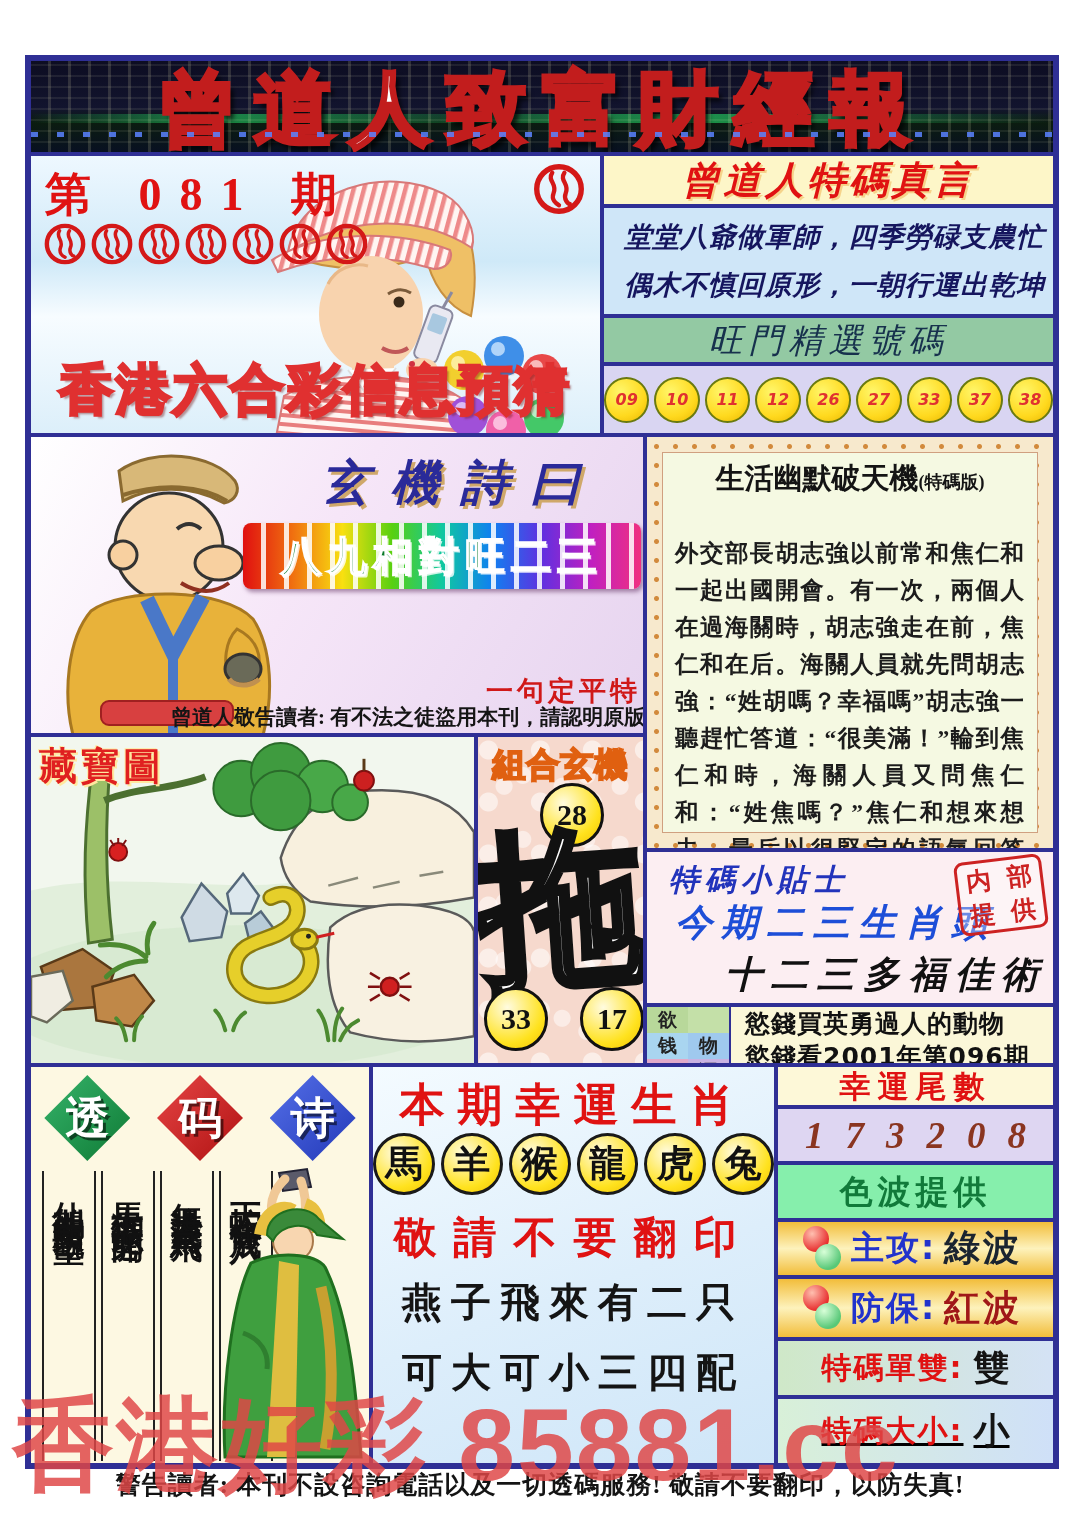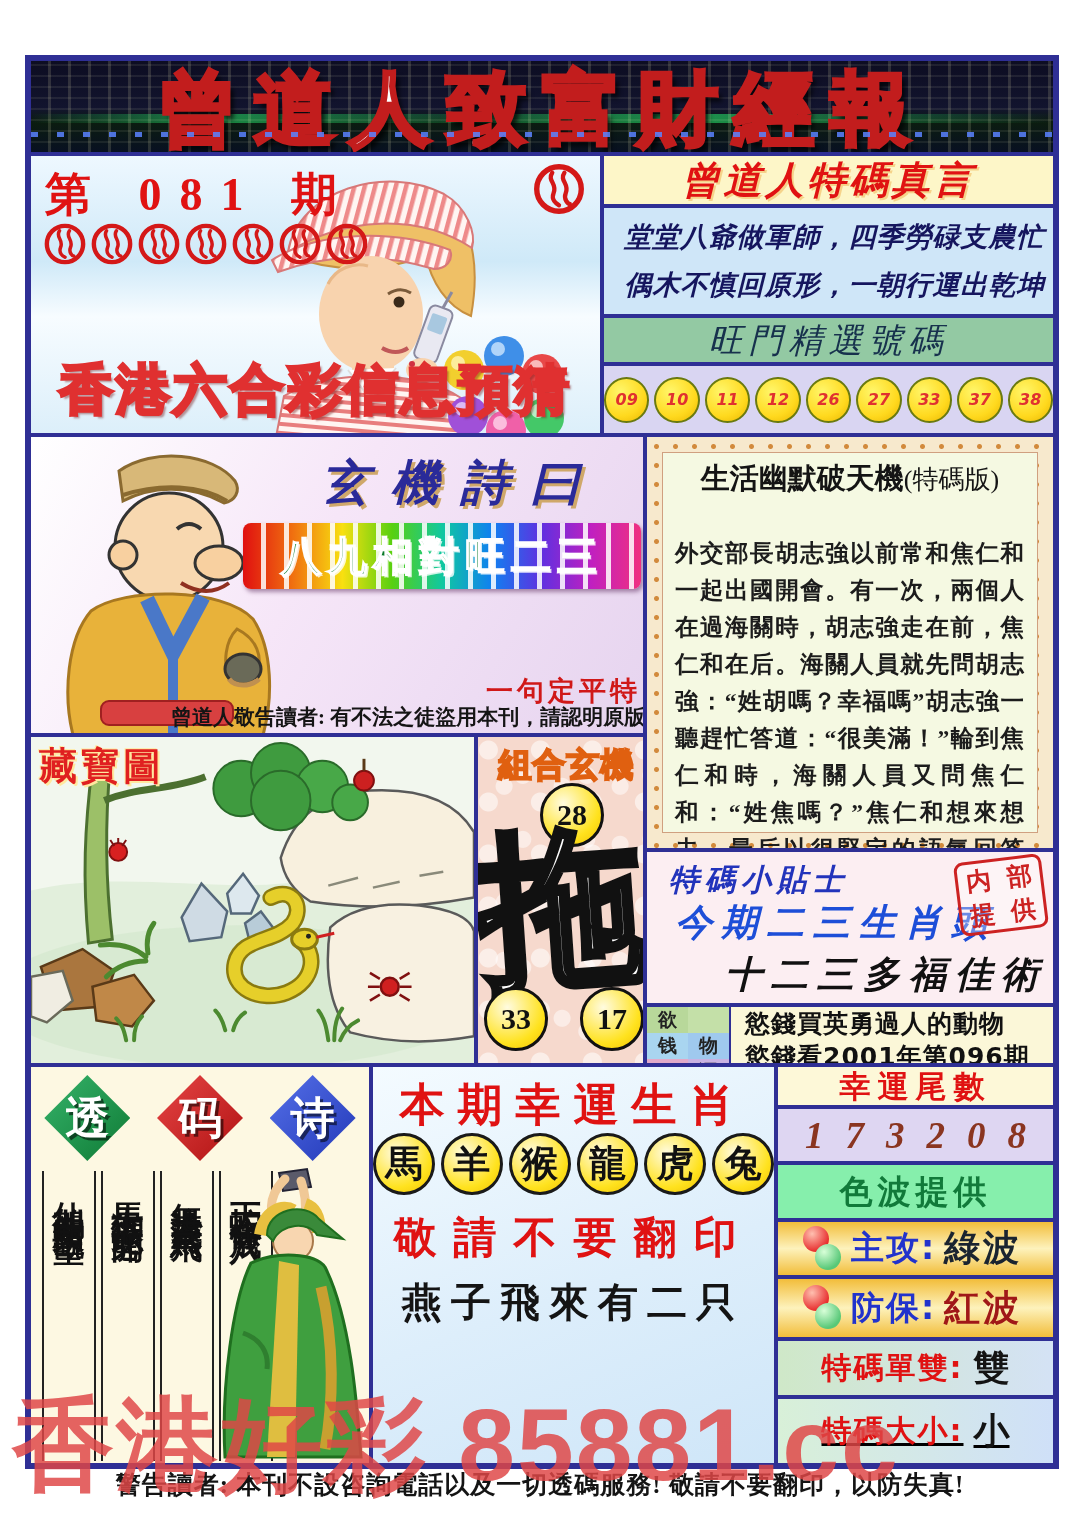--- a/index.html
+++ b/index.html
@@ -77,21 +77,21 @@
     font-size:21px;font-weight:700;color:#151515;white-space:nowrap;font-family:"Liberation Serif",serif;}
 
   
   .humor{left:616px;top:376px;width:410px;height:415px;background:#f7e9cd;
     background-image:radial-gradient(circle,#d28a3c 2px,transparent 3px);background-size:19px 19px;
     padding:15px;}
   .humor-inner{position:absolute;left:15px;top:15px;right:15px;bottom:15px;
     background:#f5f9e2;border:1px solid #d0a080;}
   .humor-title{margin:6px 0 2px 0;text-align:center;font-family:"Liberation Serif",serif;
     font-size:29px;font-weight:900;color:#141414;white-space:nowrap;}
-  .humor-title small{font-size:26px;font-weight:400;}
+  .humor-title small{font-size:18px;font-weight:700;}
   .humor-body{padding:34px 12px 0 12px;font-family:"Liberation Serif",serif;font-size:23.5px;
     font-weight:700;color:#1c1c1c;line-height:37px;text-align:justify;letter-spacing:1px;}
 
   
   .tips{left:616px;top:791px;width:410px;height:155px;background:#fceef2;}
   .tips-title{position:absolute;left:22px;top:8px;font-size:30px;font-weight:900;font-style:italic;
     color:#2233bb;letter-spacing:6px;}
   .tips-line1{position:absolute;left:28px;top:46px;font-size:37px;font-weight:900;font-style:italic;
     color:#1d4ed8;letter-spacing:9px;font-family:"Liberation Serif",serif;white-space:nowrap;}
   .tips-line2{position:absolute;left:78px;top:98px;font-size:37px;font-weight:900;font-style:italic;
@@ -119,21 +119,21 @@
   .treasure svg{position:absolute;inset:0;}
 
   
   .combo{left:447px;top:676px;width:169px;height:330px;
     background:
       radial-gradient(circle at 20% 25%,rgba(255,255,255,.55) 0 9px,transparent 10px),
       radial-gradient(circle at 70% 60%,rgba(255,255,255,.5) 0 8px,transparent 9px),
       radial-gradient(circle at 45% 85%,rgba(255,255,255,.5) 0 8px,transparent 9px),
       #f6d9cd;background-size:52px 52px,64px 64px,58px 58px,auto;}
   .combo-title{position:absolute;left:0;top:6px;width:100%;text-align:center;font-size:33px;
-    font-weight:900;color:#fff2a8;-webkit-text-stroke:2px #e06010;letter-spacing:1px;white-space:nowrap;padding-left:6px;}
+    font-weight:900;color:#fff2a8;-webkit-text-stroke:2px #e06010;letter-spacing:1px;white-space:nowrap;}
   .combo-ball{position:absolute;width:58px;height:58px;border-radius:50%;
     background:radial-gradient(circle at 35% 30%,#fffbe0,#ffe21e 65%,#f0c000);
     border:3px solid #111;display:flex;align-items:center;justify-content:center;
     font-family:"Liberation Serif",serif;font-size:30px;font-weight:900;color:#111;}
   .cb-top{left:62px;top:46px;} .cb-left{left:6px;top:250px;} .cb-right{left:102px;top:250px;}
   .combo-char{position:absolute;left:0;top:88px;width:100%;text-align:center;font-size:168px;
     font-weight:900;line-height:170px;color:#ffffff;-webkit-text-stroke:6px #111;
     font-family:"Liberation Serif",serif;transform:rotate(-4deg);}
 
   
@@ -476,20 +476,21 @@
       <div class="zodiac-row">
           <span class="zball">馬</span>
           <span class="zball">羊</span>
           <span class="zball">猴</span>
           <span class="zball">龍</span>
           <span class="zball">虎</span>
           <span class="zball">兔</span>
         </div>
       <div class="inner-title">敬請不要翻印</div>
       <div class="poem-line1">燕子飛來有二只</div>
+      <div class="poem-line2">可大可小三四配</div>
     </div>
 
     <div class="panel rrow r-tail">
       <span>幸運尾數</span>
     </div>
     <div class="panel rrow r-digits">
         <span class="digit">1</span>
         <span class="digit">7</span>
         <span class="digit">3</span>
         <span class="digit">2</span>

